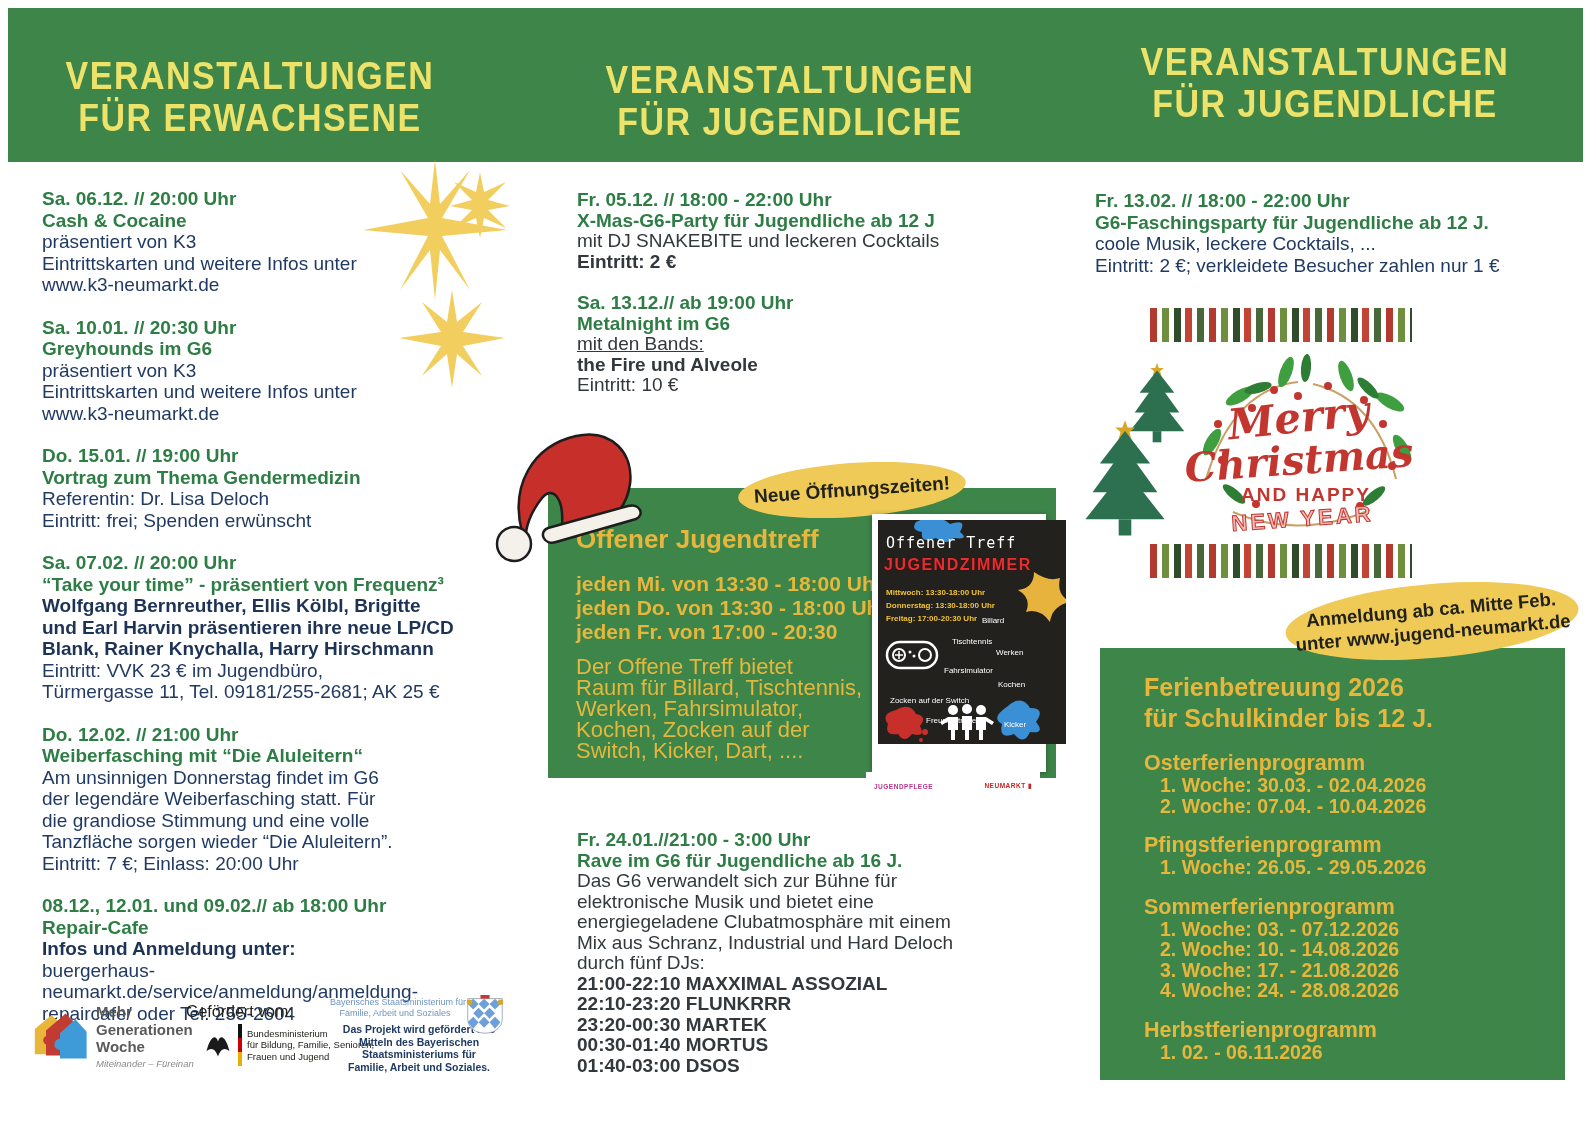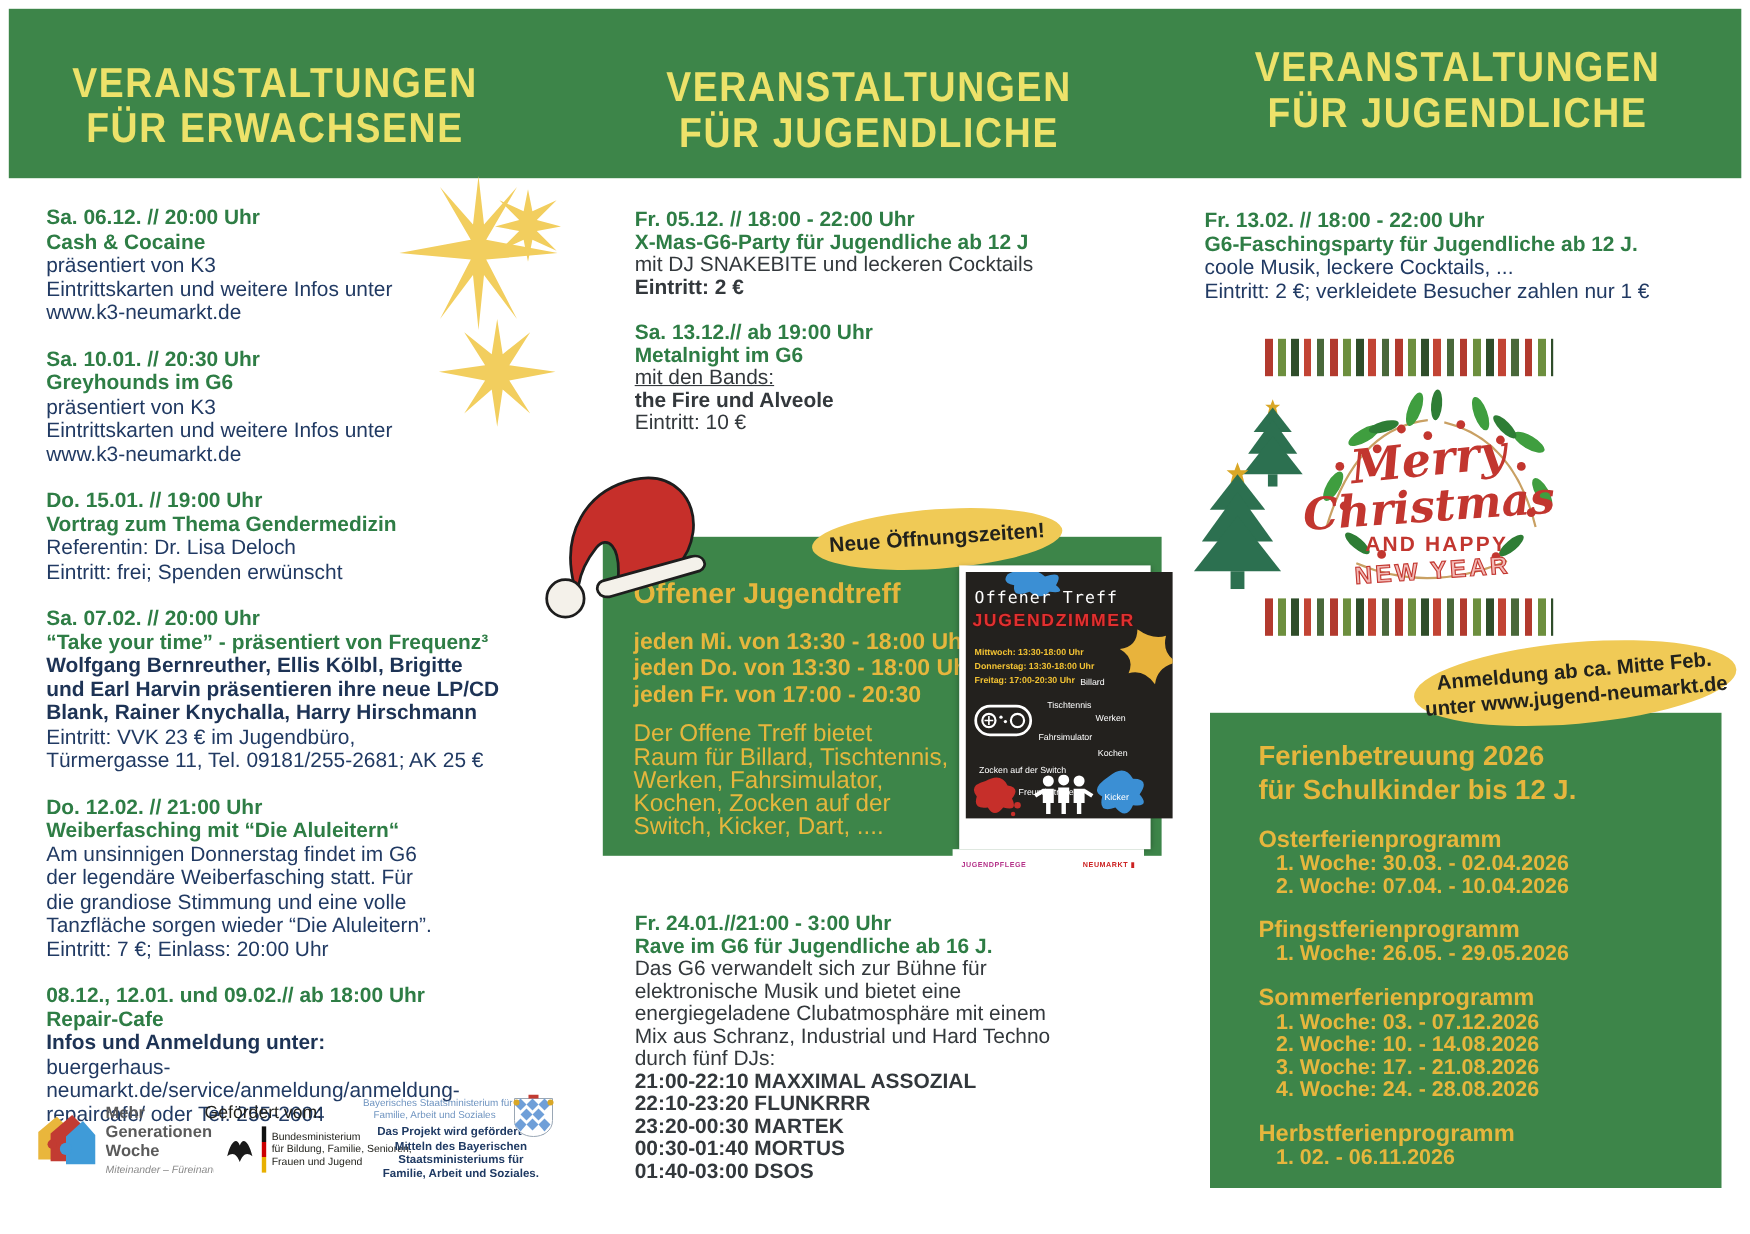--- a/index.html
+++ b/index.html
@@ -326,21 +326,21 @@
   </div>
 </div>
 
 <div id="rave-event" class="events">
     <div class="event">
       <div class="ln ln-date">Fr. 24.01.//21:00 - 3:00 Uhr</div>
       <div class="ln ln-title">Rave im G6 für Jugendliche ab 16 J.</div>
       <div class="ln ln-dark">Das G6 verwandelt sich zur Bühne für</div>
       <div class="ln ln-dark">elektronische Musik und bietet eine</div>
       <div class="ln ln-dark">energiegeladene Clubatmosphäre mit einem</div>
-      <div class="ln ln-dark">Mix aus Schranz, Industrial und Hard Techno</div>
+      <div class="ln ln-dark">Mix aus Schranz, Industrial und Hard Deloch</div>
       <div class="ln ln-dark">durch fünf DJs:</div>
       <div class="ln ln-darkbold">21:00-22:10 MAXXIMAL ASSOZIAL</div>
       <div class="ln ln-darkbold">22:10-23:20 FLUNKRRR</div>
       <div class="ln ln-darkbold">23:20-00:30 MARTEK</div>
       <div class="ln ln-darkbold">00:30-01:40 MORTUS</div>
       <div class="ln ln-darkbold">01:40-03:00 DSOS</div>
     </div>
   </div>
 
 <div id="youthright-events" class="events">

